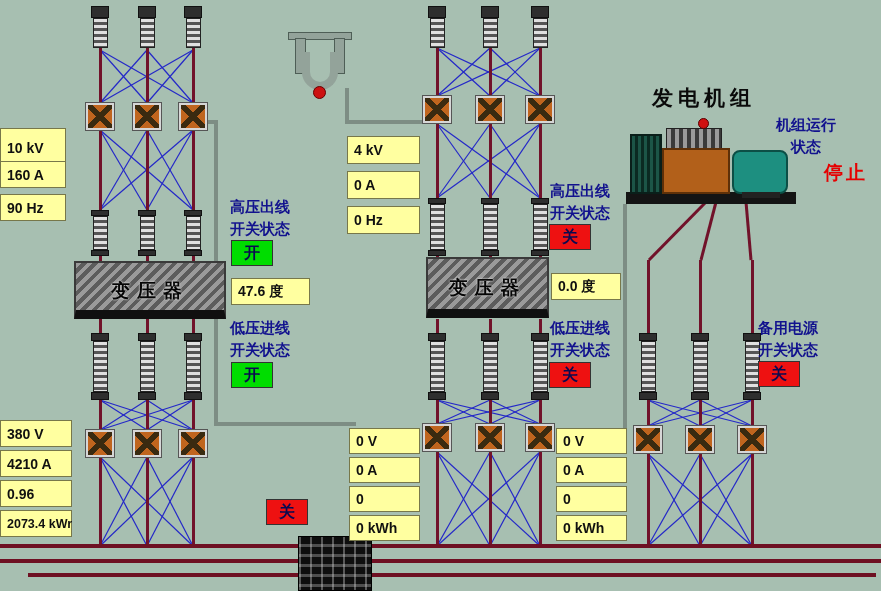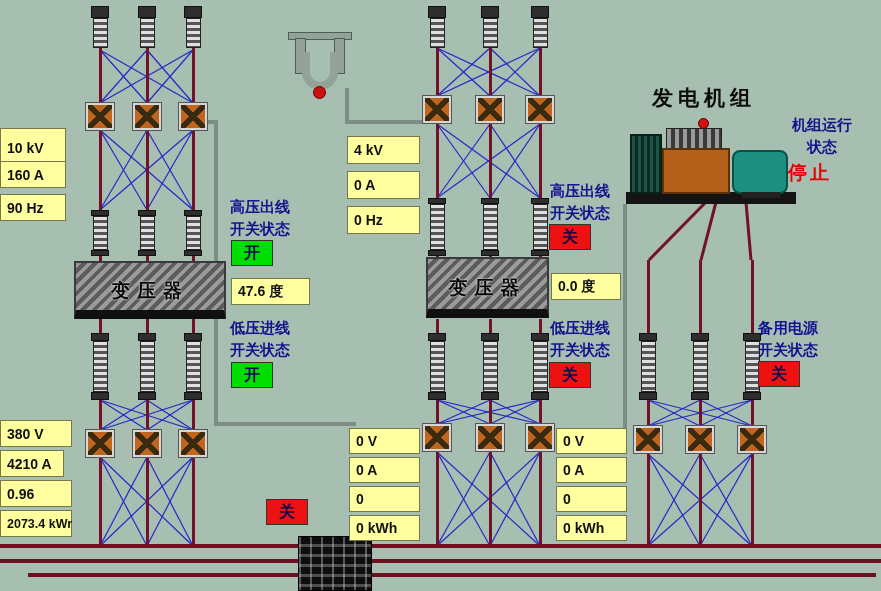--- a/index.html
+++ b/index.html
@@ -38,21 +38,21 @@
 
   .transformer { position:absolute; z-index:4; border:2px solid #3a3a3a; border-bottom:9px solid #101010;
     background:repeating-linear-gradient(135deg,#9a9a9a 0 4px,#5c5c5c 4px 8px);
     display:flex; align-items:center; justify-content:center; }
   .transformer span { color:#060606; font-weight:bold; font-size:19px; letter-spacing:7px;
     text-shadow:0 0 2px #d5d5d5, 0 0 2px #d5d5d5;margin-top:8px; }
 
   .gen-title { position:absolute; font-size:21px; font-weight:bold; color:#0a0a0a;
                letter-spacing:5px; z-index:6; }
   .run-status { position:absolute; font-weight:bold; font-size:19px; letter-spacing:3px;
-                z-index:6; color:#e60000; }
+                z-index:6; color:#e60000;padding-left:36px; }
 
   .hk { position:absolute; background:#93a39a; border:1px solid #4e5e56; }
   .hku { position:absolute; border:8px solid #93a39a; border-top:none; border-radius:0 0 20px 20px; }
   .hkball { position:absolute; width:13px; height:13px; border-radius:50%; background:#cc1111; border:1px solid #600; }
 </style>
 </head>
 <body>
 
 <div id="screen" style="background: rgb(167, 191, 177);">
 
@@ -171,21 +171,21 @@
   </div>
   <div class="meter" style="left:231px;top:278px;width:79px;height:27px">47.6 度</div>
 
   <div class="navy-label" style="left:220px;top:317px;width:80px">
     <div>低压进线</div>
     <div>开关状态</div>
   </div>
   <div class="status" style="left: 231px; top: 362px; background: rgb(0, 221, 0);">开</div>
 
   <div class="meter" style="left:0px;top:420px;width:72px;height:27px">380 V</div>
-  <div class="meter" style="left:0px;top:450px;width:64px;height:27px">4210 A</div>
+  <div class="meter" style="left:0px;top:450px;width:72px;height:27px">4210 A</div>
   <div class="meter" style="left:0px;top:480px;width:72px;height:27px">0.96</div>
   <div class="meter small" style="left:0px;top:510px;width:72px;height:27px">2073.4 kWr</div>
 
   <div class="meter" style="left:347px;top:136px;width:73px;height:28px">4 kV</div>
   <div class="meter" style="left:347px;top:171px;width:73px;height:28px">0 A</div>
   <div class="meter" style="left:347px;top:206px;width:73px;height:28px">0 Hz</div>
 
   <div class="navy-label" style="left:540px;top:180px;width:80px">
     <div>高压出线</div>
     <div>开关状态</div>
@@ -220,21 +220,21 @@
   <div style="position:absolute;left:624px;top:112px;width:176px;height:95px;z-index:4">
     <div style="position:absolute;left:2px;top:80px;width:170px;height:12px;background:#141414"></div>
     <div style="position:absolute;left:6px;top:22px;width:32px;height:60px;background:repeating-linear-gradient(90deg,#1c5547 0 3px,#0b2a22 3px 6px);border:2px solid #0a1f1a"></div>
     <div style="position:absolute;left:42px;top:16px;width:56px;height:22px;background:repeating-linear-gradient(90deg,#9a9a9a 0 4px,#3a3a3a 4px 8px);border:1px solid #222"></div>
     <div style="position:absolute;left:74px;top:6px;width:11px;height:11px;border-radius:50%;background:#d01010;border:1px solid #500"></div>
     <div style="position:absolute;left:38px;top:36px;width:68px;height:46px;background:#b2601a;border:2px solid #5e3008"></div>
     <div style="position:absolute;left:108px;top:38px;width:56px;height:44px;background:#1d8f80;border:2px solid #0c4f46;border-radius:8px"></div>
     <div style="position:absolute;left:118px;top:80px;width:38px;height:6px;background:#222"></div>
   </div>
 
-  <div class="navy-label" style="left:780px;top:114px;width:84px">
+  <div class="navy-label" style="left:764px;top:114px;width:84px">
     <div>机组运行</div>
     <div>状态</div>
   </div>
   <div class="run-status" style="left: 788px; top: 160px; color: rgb(230, 0, 0);">停止</div>
 
   <div class="navy-label" style="left:748px;top:317px;width:80px">
     <div>备用电源</div>
     <div>开关状态</div>
   </div>
   <div class="status" style="left: 758px; top: 361px; background: rgb(238, 17, 17);">关</div>

